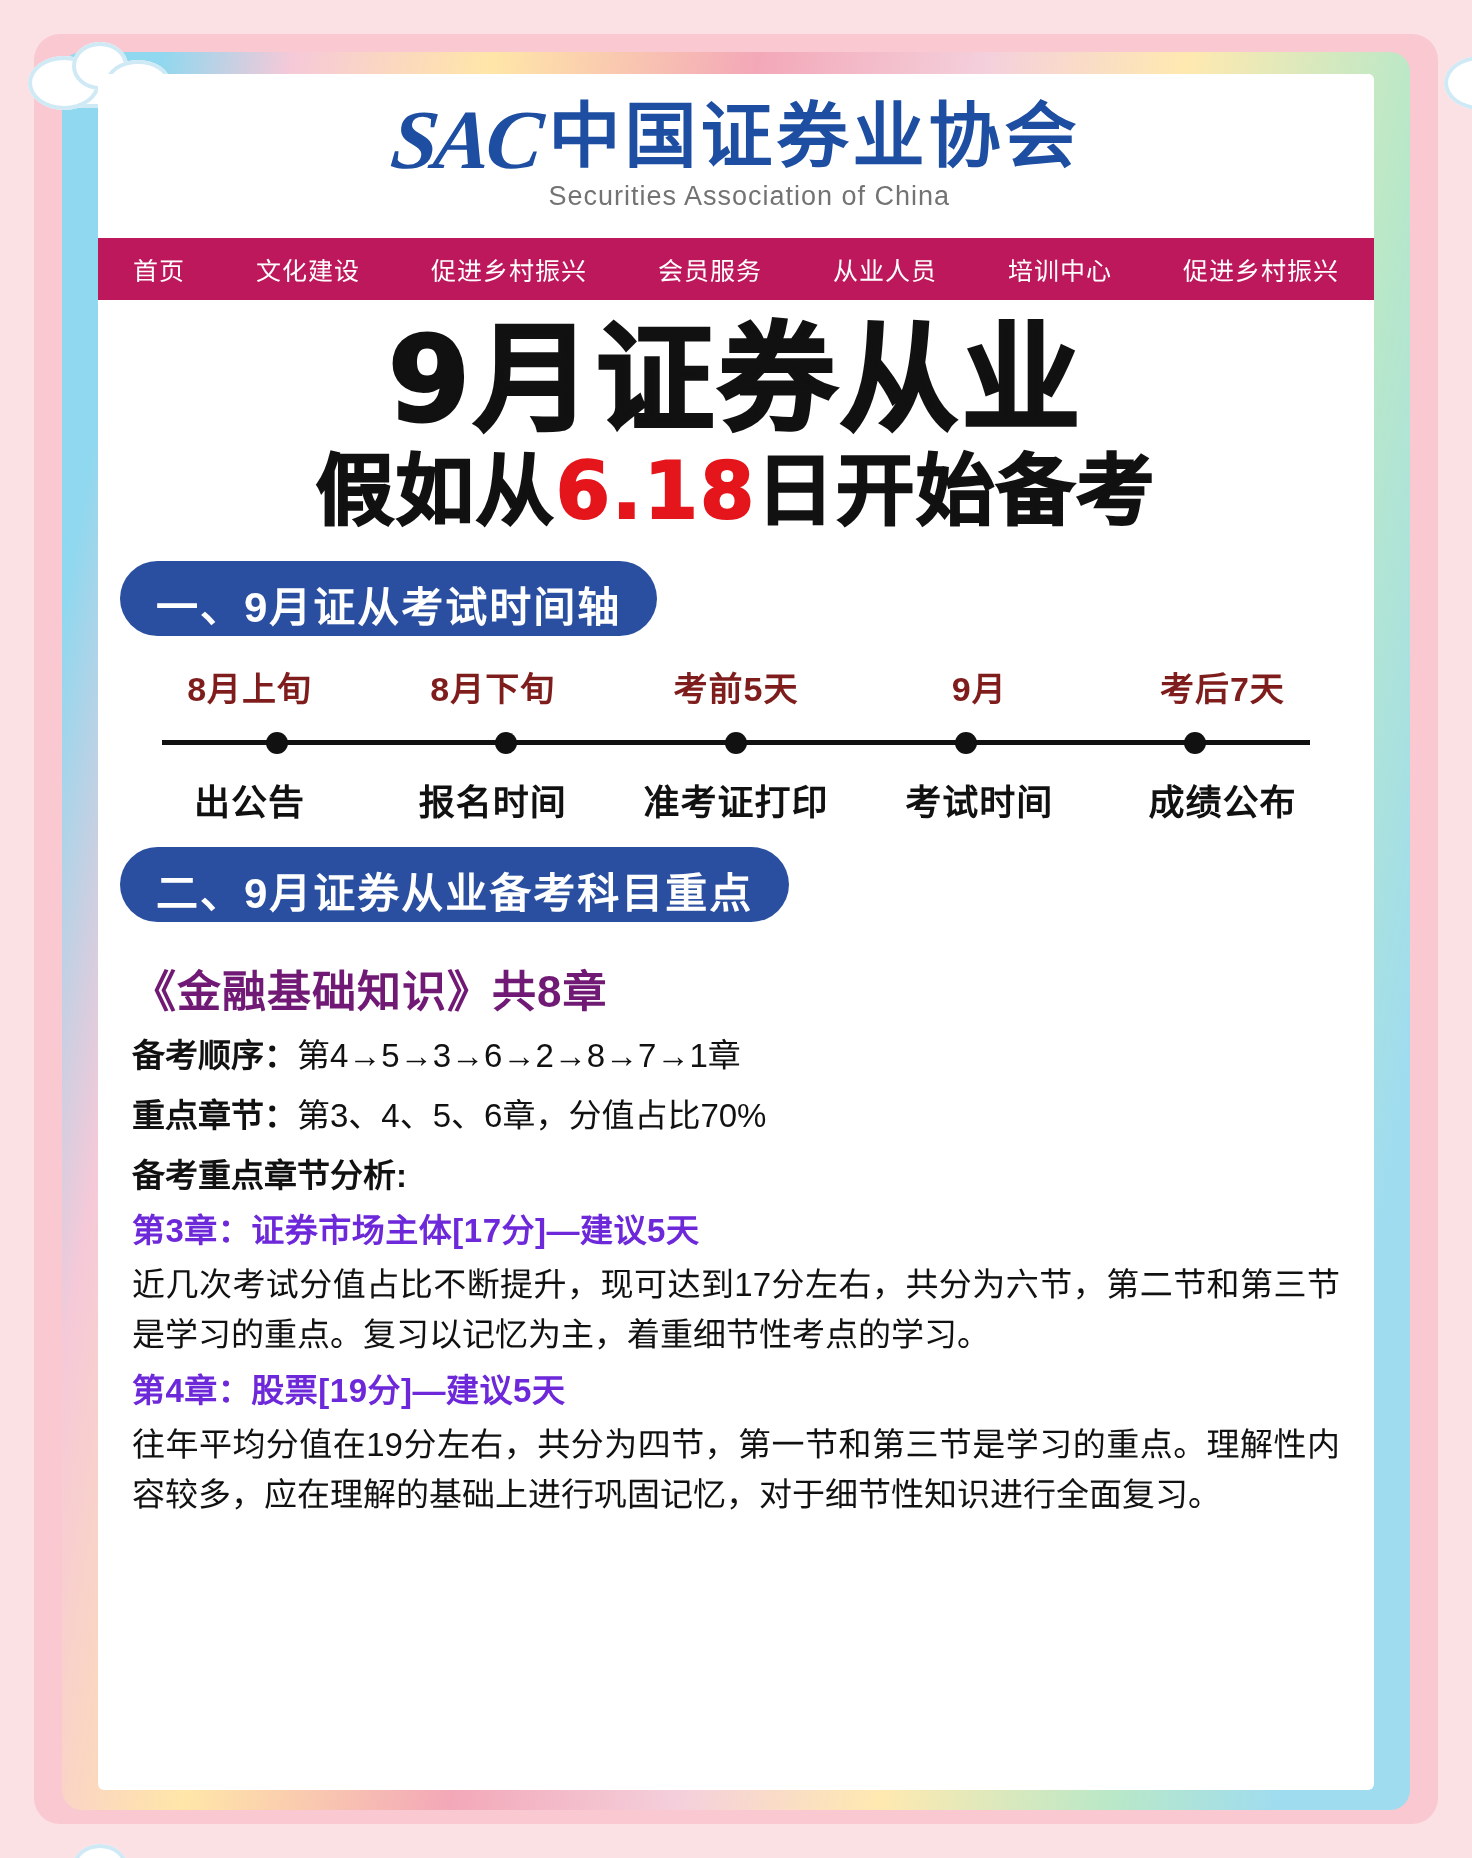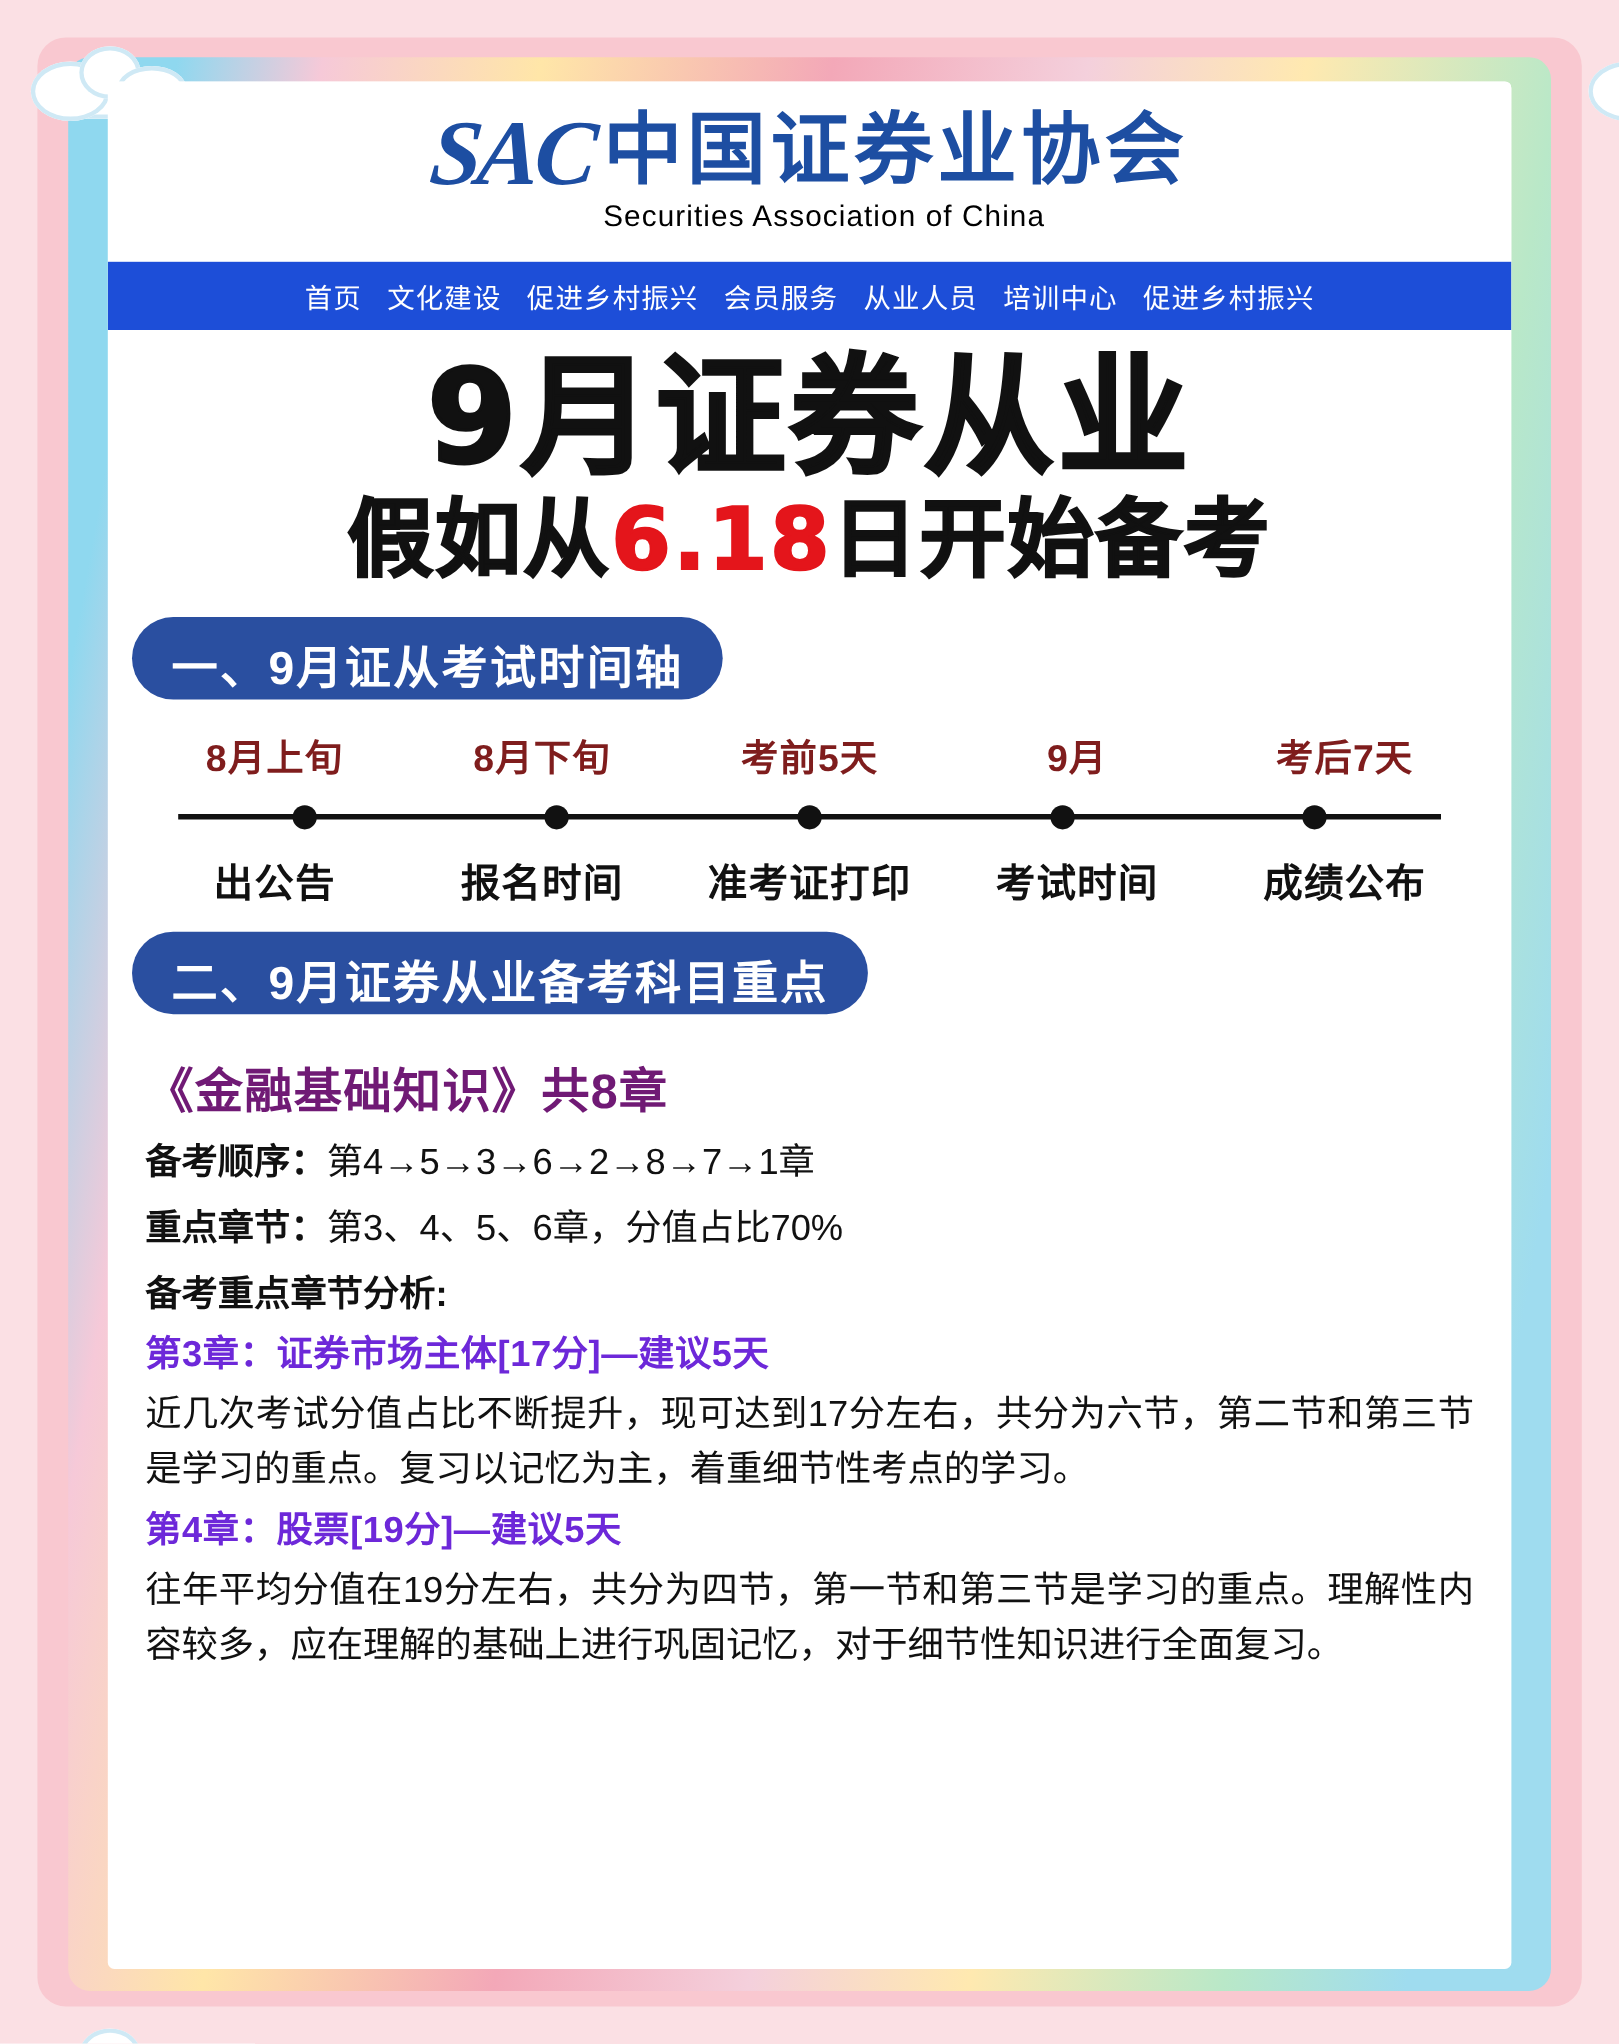--- a/index.html
+++ b/index.html
@@ -91,33 +91,33 @@
     font-family: Liberation Serif, serif;
     font-weight: bold;
     font-size: 72px;
     color: #1d4ea2;
     letter-spacing: 4px;
     line-height: 1.05;
   }
   .sac-en {
     font-family: "Liberation Sans", sans-serif;
     font-size: 27px;
-    color: #000000;
+    color: #737373;
     letter-spacing: 1px;
     margin-top: 6px;
   }
 
   
   .nav {
     height: 62px;
-    background: #1d4ed8;
+    background: #be185d;
     display: flex;
     align-items: center;
     justify-content: center;
-    gap: 23px;
+    gap: 71px;
     padding: 0 28px;
   }
   .nav-item {
     color: #ffffff;
     font-size: 25px;
     letter-spacing: 1px;
     white-space: nowrap;
     cursor: pointer;
   }
 

